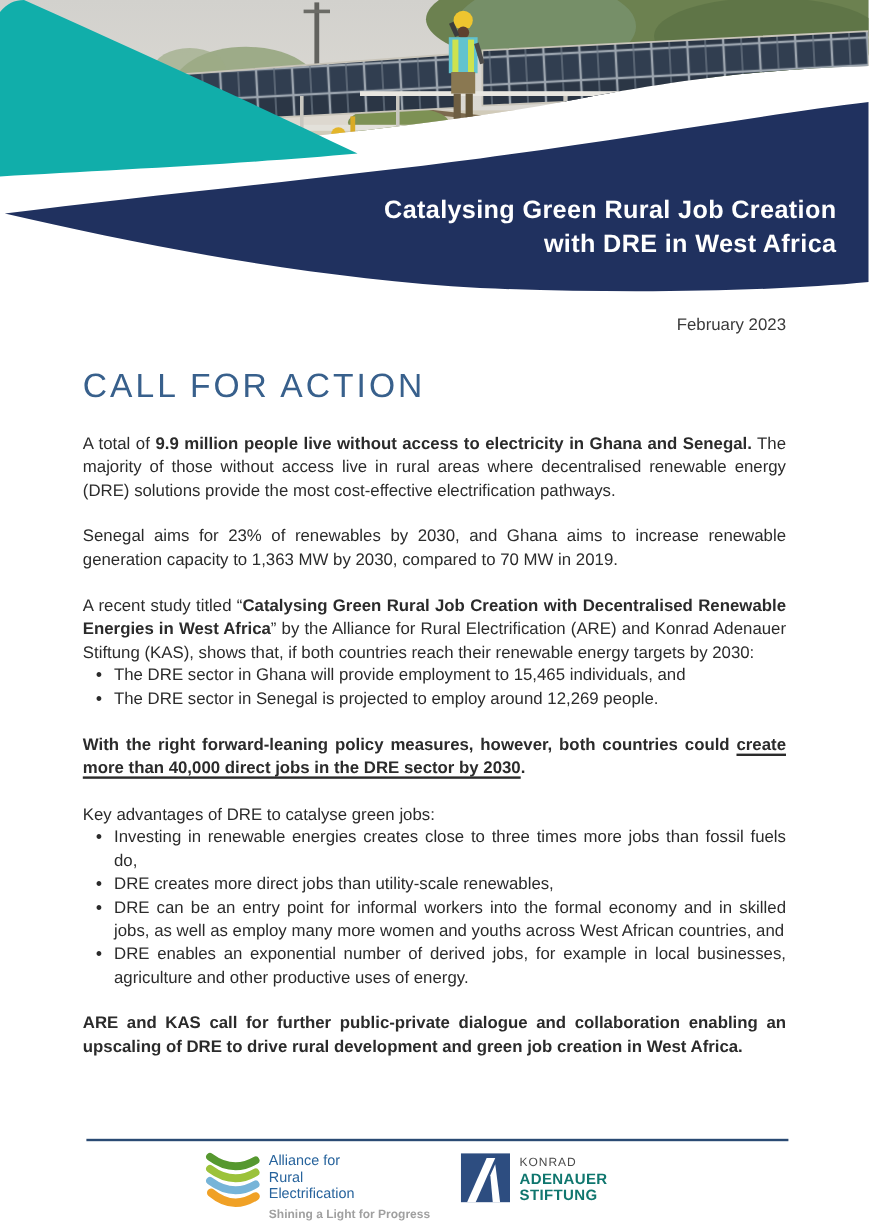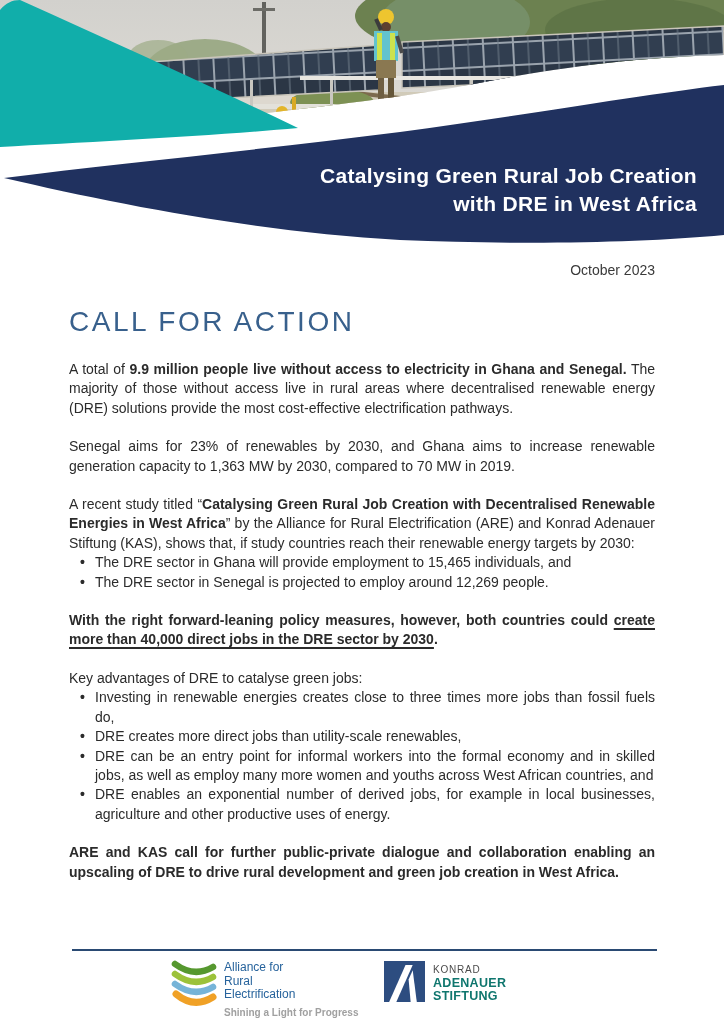--- a/index.html
+++ b/index.html
@@ -122,28 +122,28 @@
 
     <path d="M4,178 C120,163 260,150 400,132 C520,116 640,95 724,85 L724,235 C640,243 520,245 400,240 C260,232 120,205 4,178 Z" fill="#20315f"></path>
   </svg>
 
   <div class="banner-title">
     <div>Catalysing Green Rural Job Creation</div>
     <div>with DRE in West Africa</div>
   </div>
 
   <div class="doc">
-    <div class="date">October 2023</div>
+    <div class="date">February 2023</div>
     <h1 class="cfa">CALL FOR ACTION</h1>
 
     <p class="first"><span>A total of </span><b>9.9 million people live without access to electricity in Ghana and Senegal.</b><span> The majority of those without access live in rural areas where decentralised renewable energy (DRE) solutions provide the most cost-effective electrification pathways.</span></p>
 
     <p>Senegal aims for 23% of renewables by 2030, and Ghana aims to increase renewable generation capacity to 1,363 MW by 2030, compared to 70 MW in 2019.</p>
 
-    <p><span>A recent study titled “</span><b>Catalysing Green Rural Job Creation with Decentralised Renewable Energies in West Africa</b><span>” by the Alliance for Rural Electrification (ARE) and Konrad Adenauer Stiftung (KAS), shows that, if study countries reach their renewable energy targets by 2030:</span></p>
+    <p><span>A recent study titled “</span><b>Catalysing Green Rural Job Creation with Decentralised Renewable Energies in West Africa</b><span>” by the Alliance for Rural Electrification (ARE) and Konrad Adenauer Stiftung (KAS), shows that, if both countries reach their renewable energy targets by 2030:</span></p>
 
     <ul class="blist">
       <li>
           <span class="bdot">•</span>
           <span class="btxt">The DRE sector in Ghana will provide employment to 15,465 individuals, and</span>
         </li>
       <li>
           <span class="bdot">•</span>
           <span class="btxt">The DRE sector in Senegal is projected to employ around 12,269 people.</span>
         </li>

